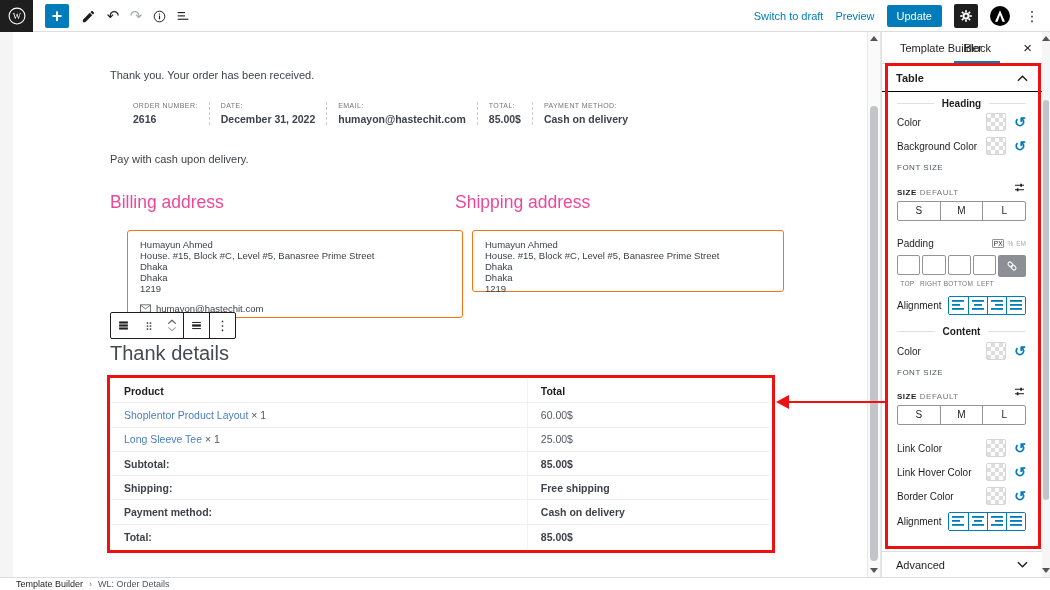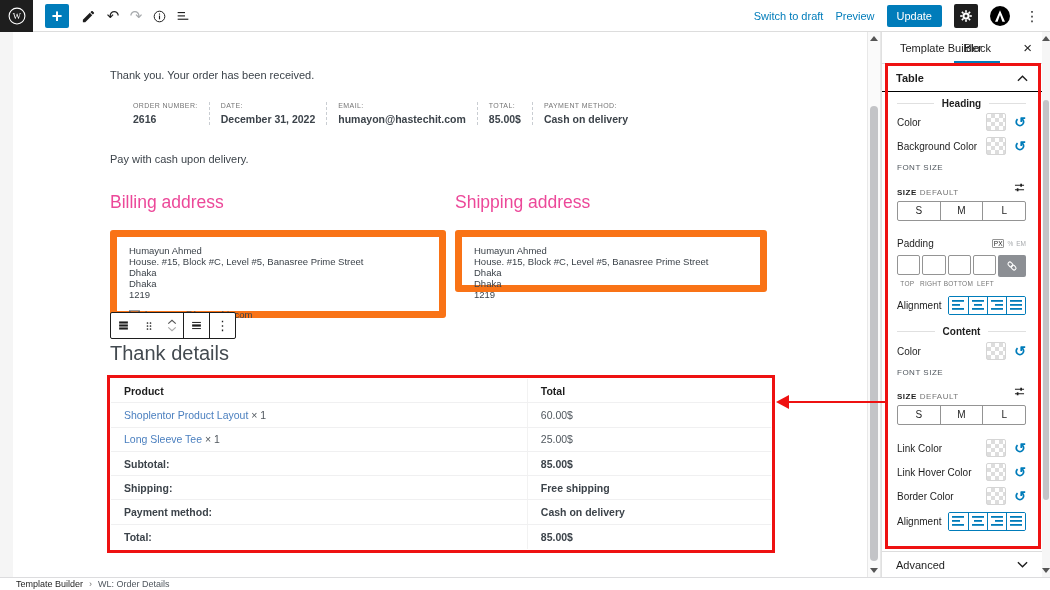--- a/index.html
+++ b/index.html
@@ -31,22 +31,22 @@
   .main { position:absolute; top:32px; left:0; width:868px; height:545px; background:#fff; overflow:hidden; }
   .left-strip { position:absolute; left:0; top:0; width:13px; height:545px; background:#f5f5f5; }
   .thank-you { position:absolute; left:110px; top:37px; font-size:11px; color:#3c434a; }
   .order-info { position:absolute; left:121px; top:70px; display:flex; }
   .oi-col { padding:0 11px; border-left:1px dashed #c9cdd2; }
   .oi-col:first-child { border-left:none; padding-left:12px; }
   .oi-label { font-size:7px; color:#757575; letter-spacing:.4px; }
   .oi-value { font-size:10.5px; font-weight:bold; color:#3c434a; margin-top:4px; }
   .pay-note { position:absolute; left:110px; top:121px; font-size:11px; color:#3c434a; }
   .addr-title { position:absolute; font-size:17.5px; font-weight:400; color:#ec4899; }
-  .addr-box { position:absolute; border:7px solid #f97316; border-radius:3px; background:#fff;
-    padding:8px 12px; font-size:9.5px; line-height:11px; color:#3c434a; }
+  .addr-box { position:absolute; border:1px solid #f97316; border-radius:3px; background:#fff;
+    padding:8px 12px; font-size:9.5px; line-height:11px; color:#3c434a;margin-left:17px; }
   .email-row { margin-top:9px; display:flex; align-items:center; gap:5px; }
   .block-toolbar { position:absolute; left:110px; top:280px; height:27px; display:flex;
     background:#fff; border:1px solid #1e1e1e; border-radius:2px; z-index:10; }
   .bt-group { display:flex; align-items:center; border-left:1px solid #1e1e1e; }
   .bt-group:first-child { border-left:none; }
   .bt-cell { width:25px; height:25px; display:flex; align-items:center; justify-content:center; cursor:pointer; }
   .bt-movers { display:flex; flex-direction:column; align-items:center; justify-content:center; gap:1px; width:22px; }
   .od-title { position:absolute; left:110px; top:310px; font-size:20px; font-weight:400; color:#434a50; }
   .order-table { position:absolute; left:111px; top:347px; width:660px; font-size:10.5px; color:#50575e; }
   .ot-row { display:flex; height:24.3px; align-items:center; border-bottom:1px solid #f0f0f1; }

